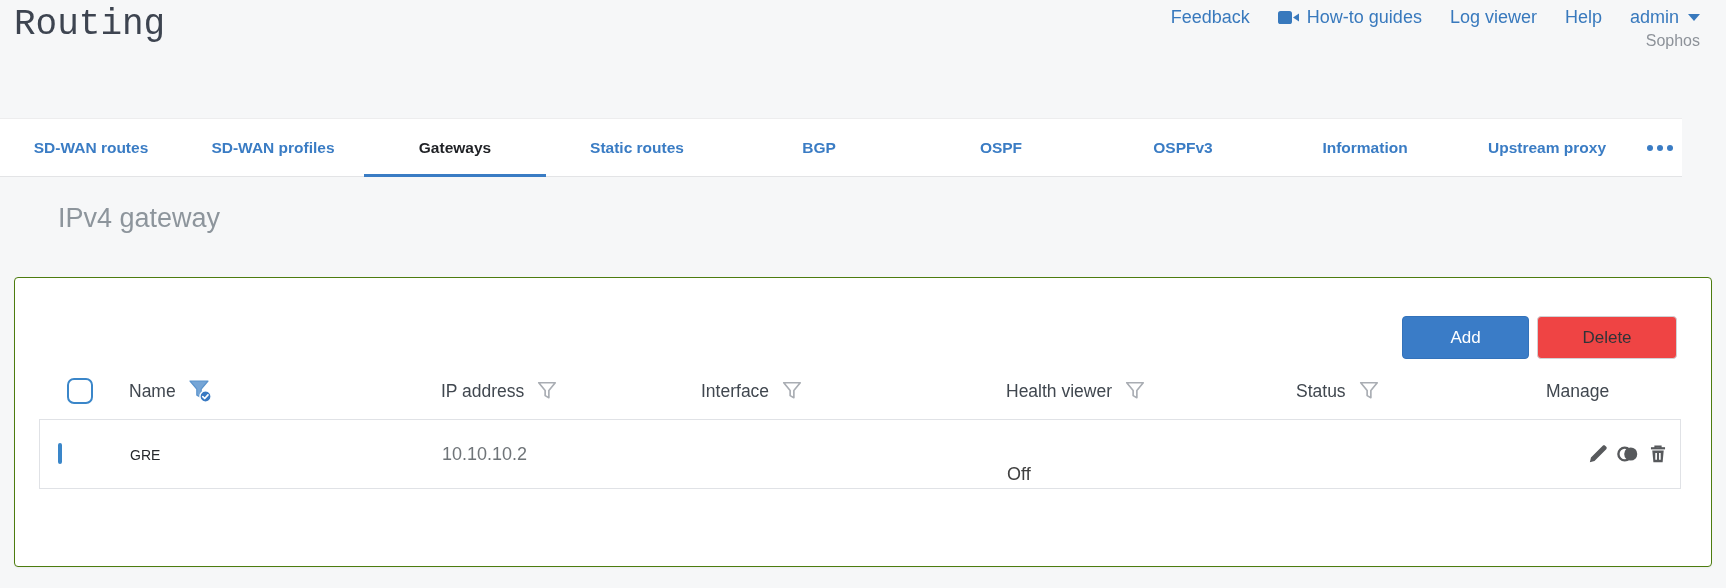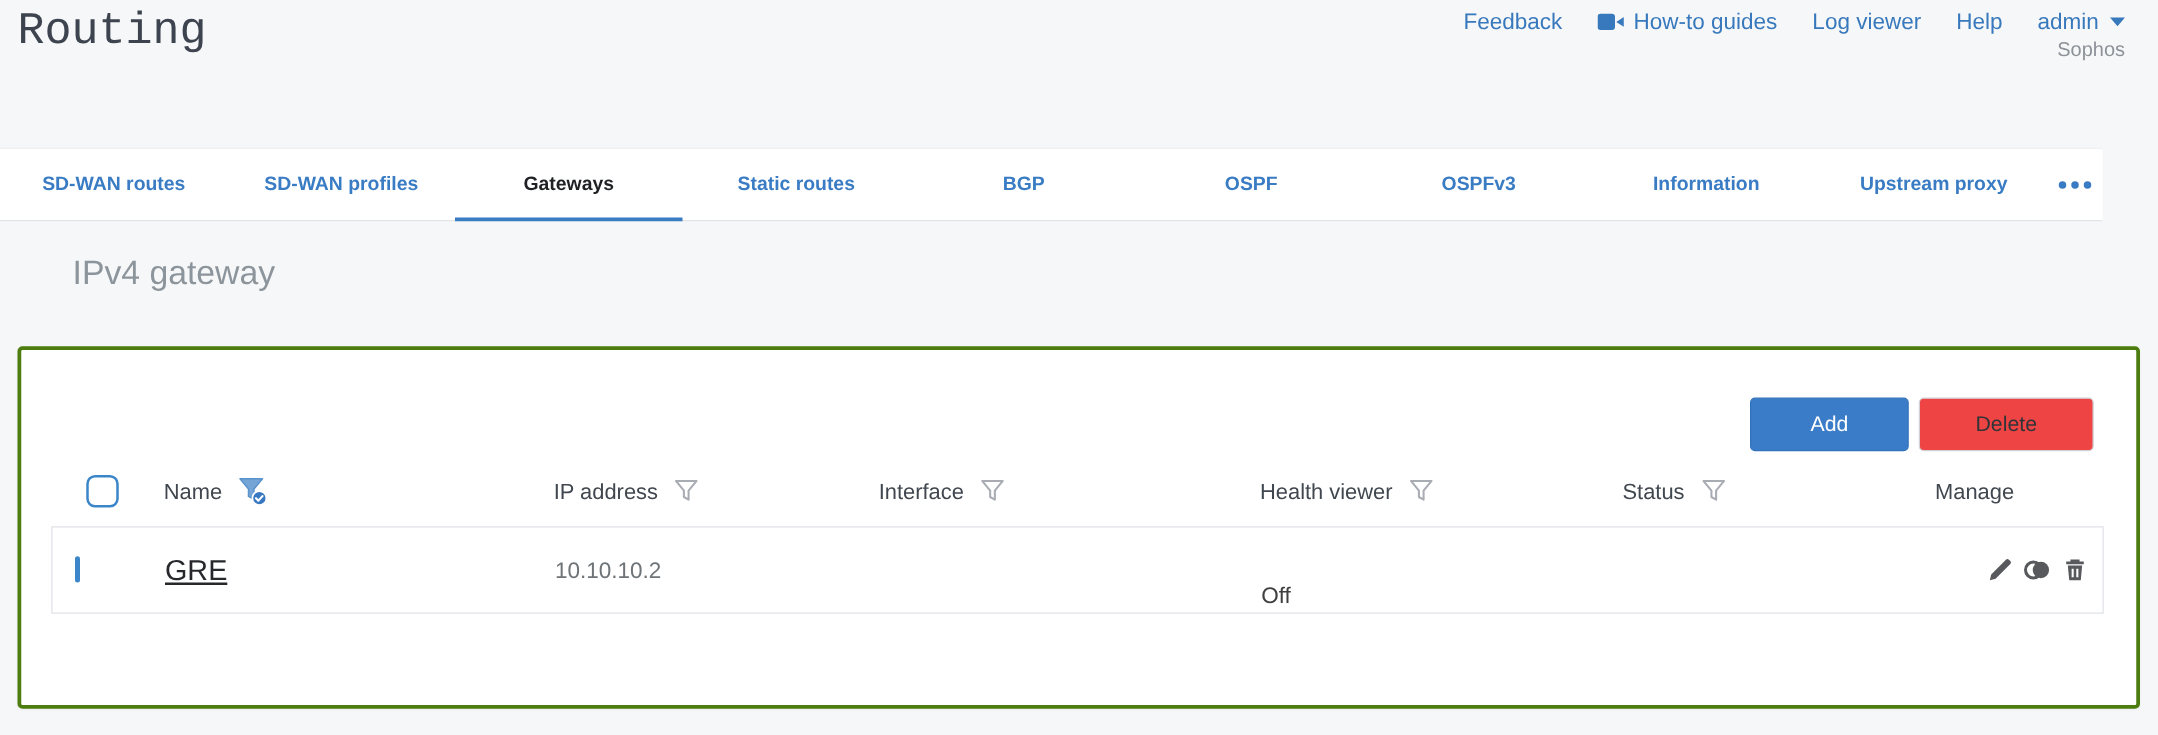--- a/index.html
+++ b/index.html
@@ -22,38 +22,38 @@
          font-size:15.5px; font-weight:700; color:#3a7cc4; cursor:pointer; white-space:nowrap; }
   .tab.active { color:#1f2125; }
   .tab.active::after { content:""; position:absolute; left:0; right:0; bottom:-1px; height:3px; background:#3a7cc4; }
   .tab-more { flex:1 1 auto; display:flex; align-items:center; justify-content:center; gap:4px; cursor:pointer; }
   .tab-more .dot { width:6px; height:6px; border-radius:50%; background:#3a7cc4; }
 
   
   .section-title { position:absolute; left:14px; top:203px; font-size:27px; font-weight:400; color:#8d959c;margin-left:44px; }
 
   .card { position:absolute; left:14px; top:277px; width:1698px; height:290px; background:#ffffff;
-          border:3px solid #4d7c0f; border-radius:4px; box-shadow:0 1px 2px rgba(0,0,0,.04); }
+          border:1px solid #4d7c0f; border-radius:4px; box-shadow:0 1px 2px rgba(0,0,0,.04); }
 
   .toolbar { position:absolute; top:38px; right:34px; display:flex; gap:8px; }
   .btn { height:43px; border-radius:4px; font-size:17px; font-family:"Liberation Sans",sans-serif; cursor:pointer; }
   .btn-add { width:127px; background:#3a7cc7; border:1px solid #3372ba; color:#ffffff; }
   .btn-delete { width:140px; background:#ef4444; border:1px solid #d0d2d5; color:#303438; }
 
   
   .tbl { position:absolute; left:24px; top:85px; width:1642px; }
   .grid-row { display:grid; grid-template-columns:80px 312px 260px 305px 290px 250px 145px; align-items:center; }
   .thead { height:56px; }
   .th { display:flex; align-items:center; gap:12px; padding-left:10px; font-size:17.5px; font-weight:500; color:#40474f; }
   .cell { padding-left:10px; font-size:18px; }
   .rowbox { border:1px solid #e0e2e6; height:70px; background:#ffffff; }
 
   .checkbox { width:26px; height:26px; border:2px solid #3a86c9; border-radius:7px; background:#fff; margin-left:18px; cursor:pointer; }
 
-  .name-link { font-size:23px; color:#26282b; text-decoration:underline; cursor:pointer; }
+  .name-link { font-size:14px; color:#26282b; cursor:pointer; }
   .ip-text { color:#6f7478; }
   .hc-text { color:#404040;margin-top:40px; }
   .status-dot { width:17px; height:17px; border-radius:50%; background:#84c440; margin-left:48px; }
   .manage-cell { display:flex; align-items:center; gap:7px; padding-left:50px; }
   .micon { cursor:pointer; display:inline-flex; }
 
   .funnel { display:inline-flex; cursor:pointer; }
 </style>
 </head>
 <body>

